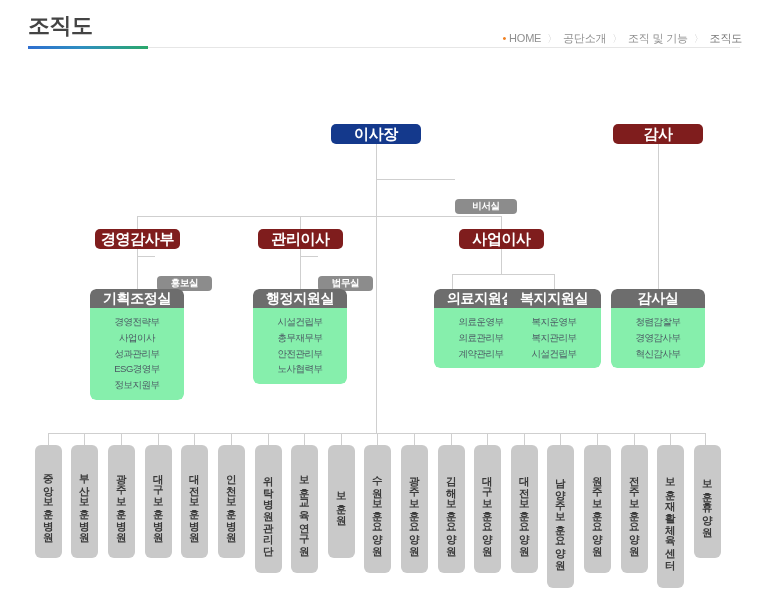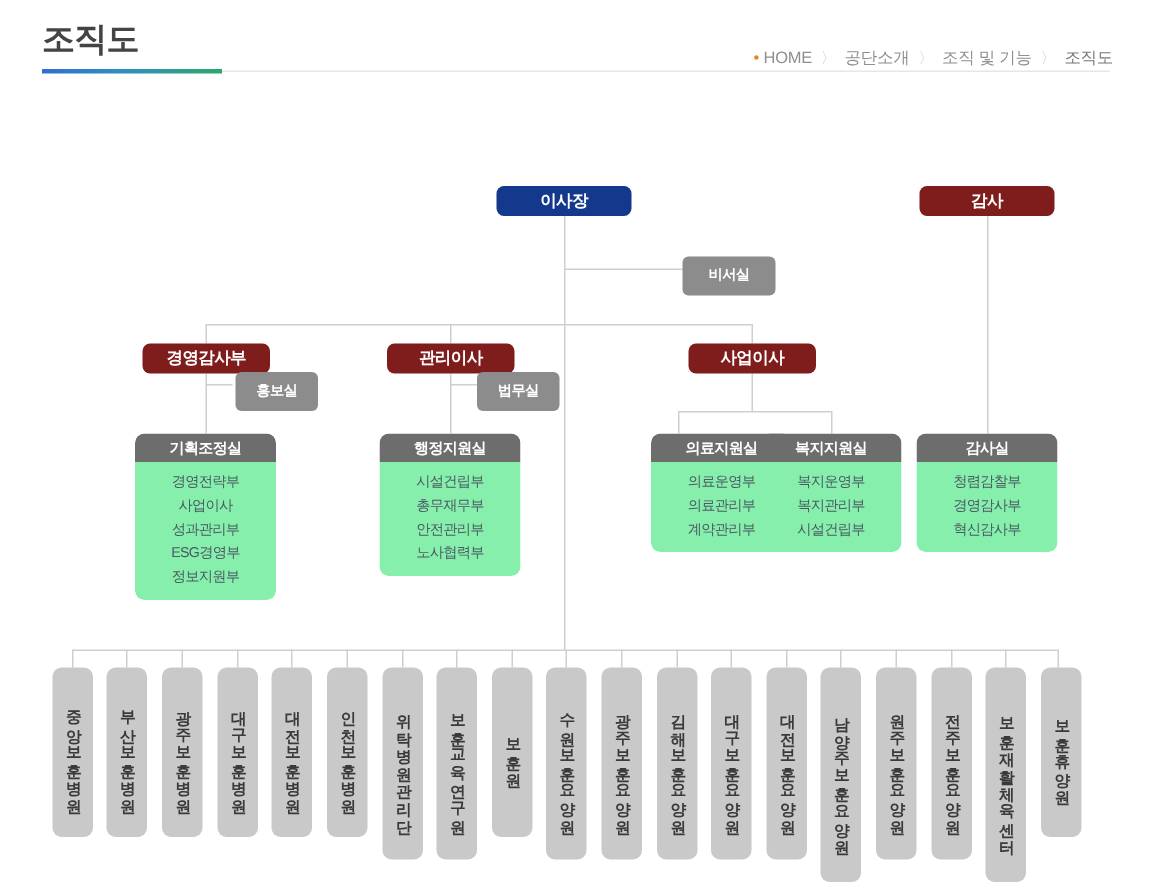--- a/index.html
+++ b/index.html
@@ -77,53 +77,54 @@
 
   
   .node {
     position: absolute;
     box-sizing: border-box;
     border-radius: 5px;
     display: flex;
     align-items: center;
     justify-content: center;
     text-align: center;
-    font-size: 11px;
+    font-size: 15px;
     letter-spacing: -0.4px;
     line-height: 1.1;
   }
   .node-exec {
     color: #ffffff;
     font-weight: 700;
     height: 20px;
   }
   .exec-top   { background: #14398c; }   
   .exec-blue  { background: #7f1d1d; }   
   .node-staff {
     background: #8c8c8c;
     color: #ffffff;
     font-weight: 700;
-    height: 26px;
+    height: 15px;
     font-size: 9.5px;
     border-radius: 4px;
+    margin-top: 28px;
   }
 
   
   .dept {
     position: absolute;
     width: 94px;
     border-radius: 6px;
     overflow: hidden;
     box-sizing: border-box;
   }
   .dept-head {
     background: #6d6d6d;
     color: #ffffff;
     font-weight: 700;
-    font-size: 10px;
+    font-size: 14px;
     letter-spacing: -0.4px;
     height: 19px;
     display: flex;
     align-items: center;
     justify-content: center;
     border-radius: 6px 6px 0 0;
   }
   .dept-body {
     background: #86efac;
     border-radius: 0 0 6px 6px;

